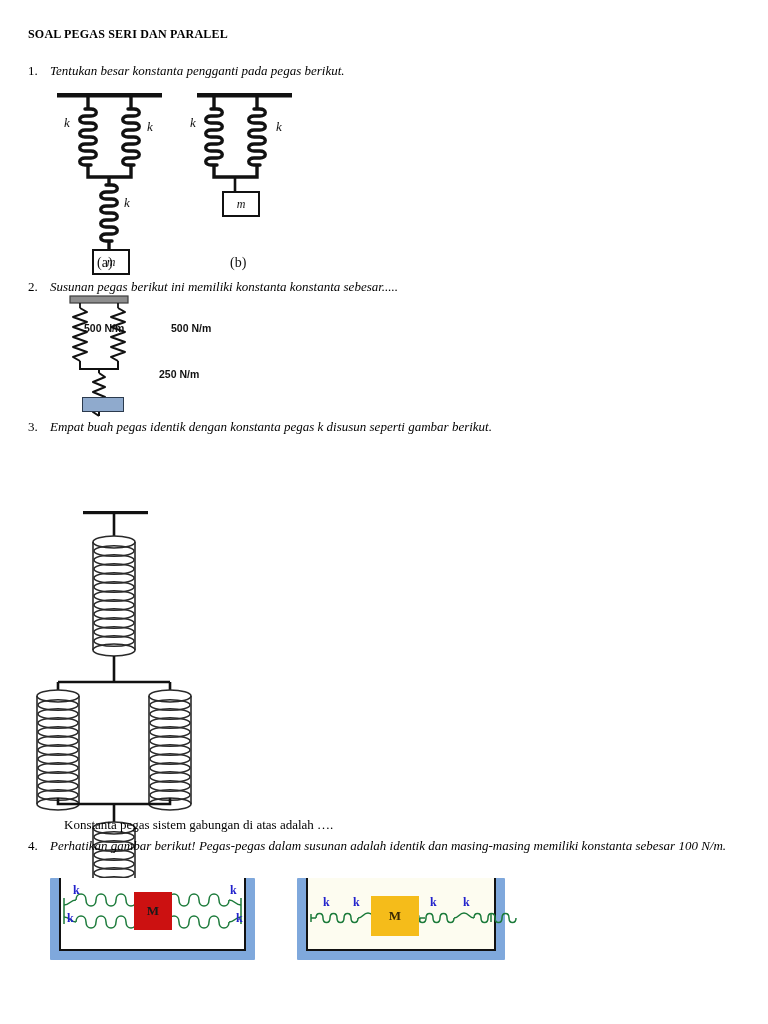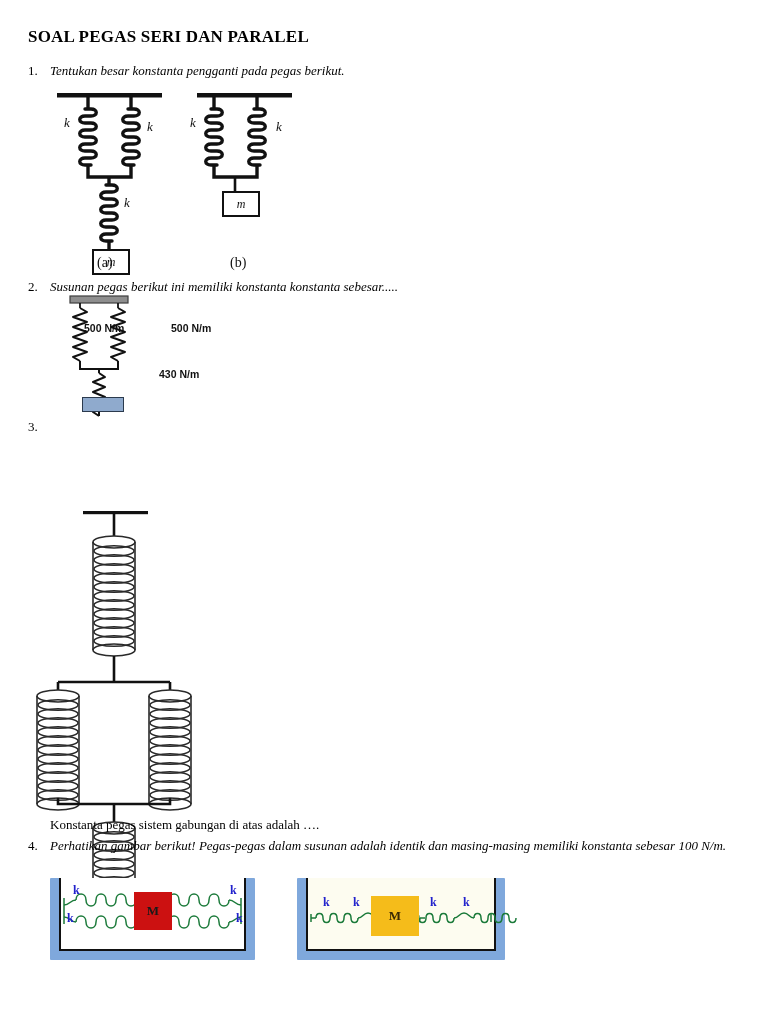--- a/index.html
+++ b/index.html
@@ -21,21 +21,21 @@
     width: 768px;
     height: 1024px;
     background: #ffffff;
   }
 
   
   .doc-title {
     position: absolute;
     left: 28px;
     top: 27px;
-    font-size: 17px;
+    font-size: 12px;
     font-weight: bold;
     letter-spacing: 0.2px;
     white-space: nowrap;
   }
   .qrow {
     position: absolute;
     display: flex;
     align-items: flex-start;
   }
   .qnum {
@@ -48,21 +48,21 @@
     font-size: 13px;
     line-height: 17px;
     font-style: italic;
   }
   #q1 { left: 28px; top: 62px; width: 700px; }
   #q2 { left: 28px; top: 278px; width: 700px; }
   #q3 { left: 28px; top: 418px; width: 710px; }
   #q4 { left: 28px; top: 837px; width: 715px; }
   #q3answer {
     position: absolute;
-    left: 50px;
+    left: 64px;
     top: 816px;
     font-size: 13px;
     line-height: 17px;
   }
 
   
   .diagram { position: absolute; }
   .lbl-caption {
     position: absolute;
     font-size: 14px;
@@ -256,27 +256,28 @@
 
       <g transform="translate(99,77)">
           <use href="#coil2b"></use>
         </g>
 
       <path d="M99,116 v4" stroke="#111" stroke-width="2" fill="none"></path>
     </svg>
 
     <div class="lbl-nm" style="left:47px; top:26px;">500 N/m</div>
     <div class="lbl-nm" style="left:134px; top:26px;">500 N/m</div>
-    <div class="lbl-nm" style="left:122px; top:72px;">430 N/m</div>
+    <div class="lbl-nm" style="left:122px; top:72px;">250 N/m</div>
 
     <div class="massbox-blue" style="left:82px; top:101px; width:40px; height:13px;"></div>
   </div>
 
   <div class="qrow" id="q3">
     <div class="qnum">3.</div>
+    <div class="qtext">Empat buah pegas identik dengan konstanta pegas k disusun seperti gambar berikut.</div>
   </div>
 
   <div class="diagram" id="fig3">
     <svg width="300" height="312" viewBox="0 0 300 312">
       <defs>
 
         <g id="helix">
 
           <ellipse cx="22" cy="6" rx="21" ry="6" fill="#fff" stroke="#2a2a2a" stroke-width="1.6"></ellipse>
           <ellipse cx="22" cy="114" rx="21" ry="6" fill="#fff" stroke="#2a2a2a" stroke-width="1.6"></ellipse>

